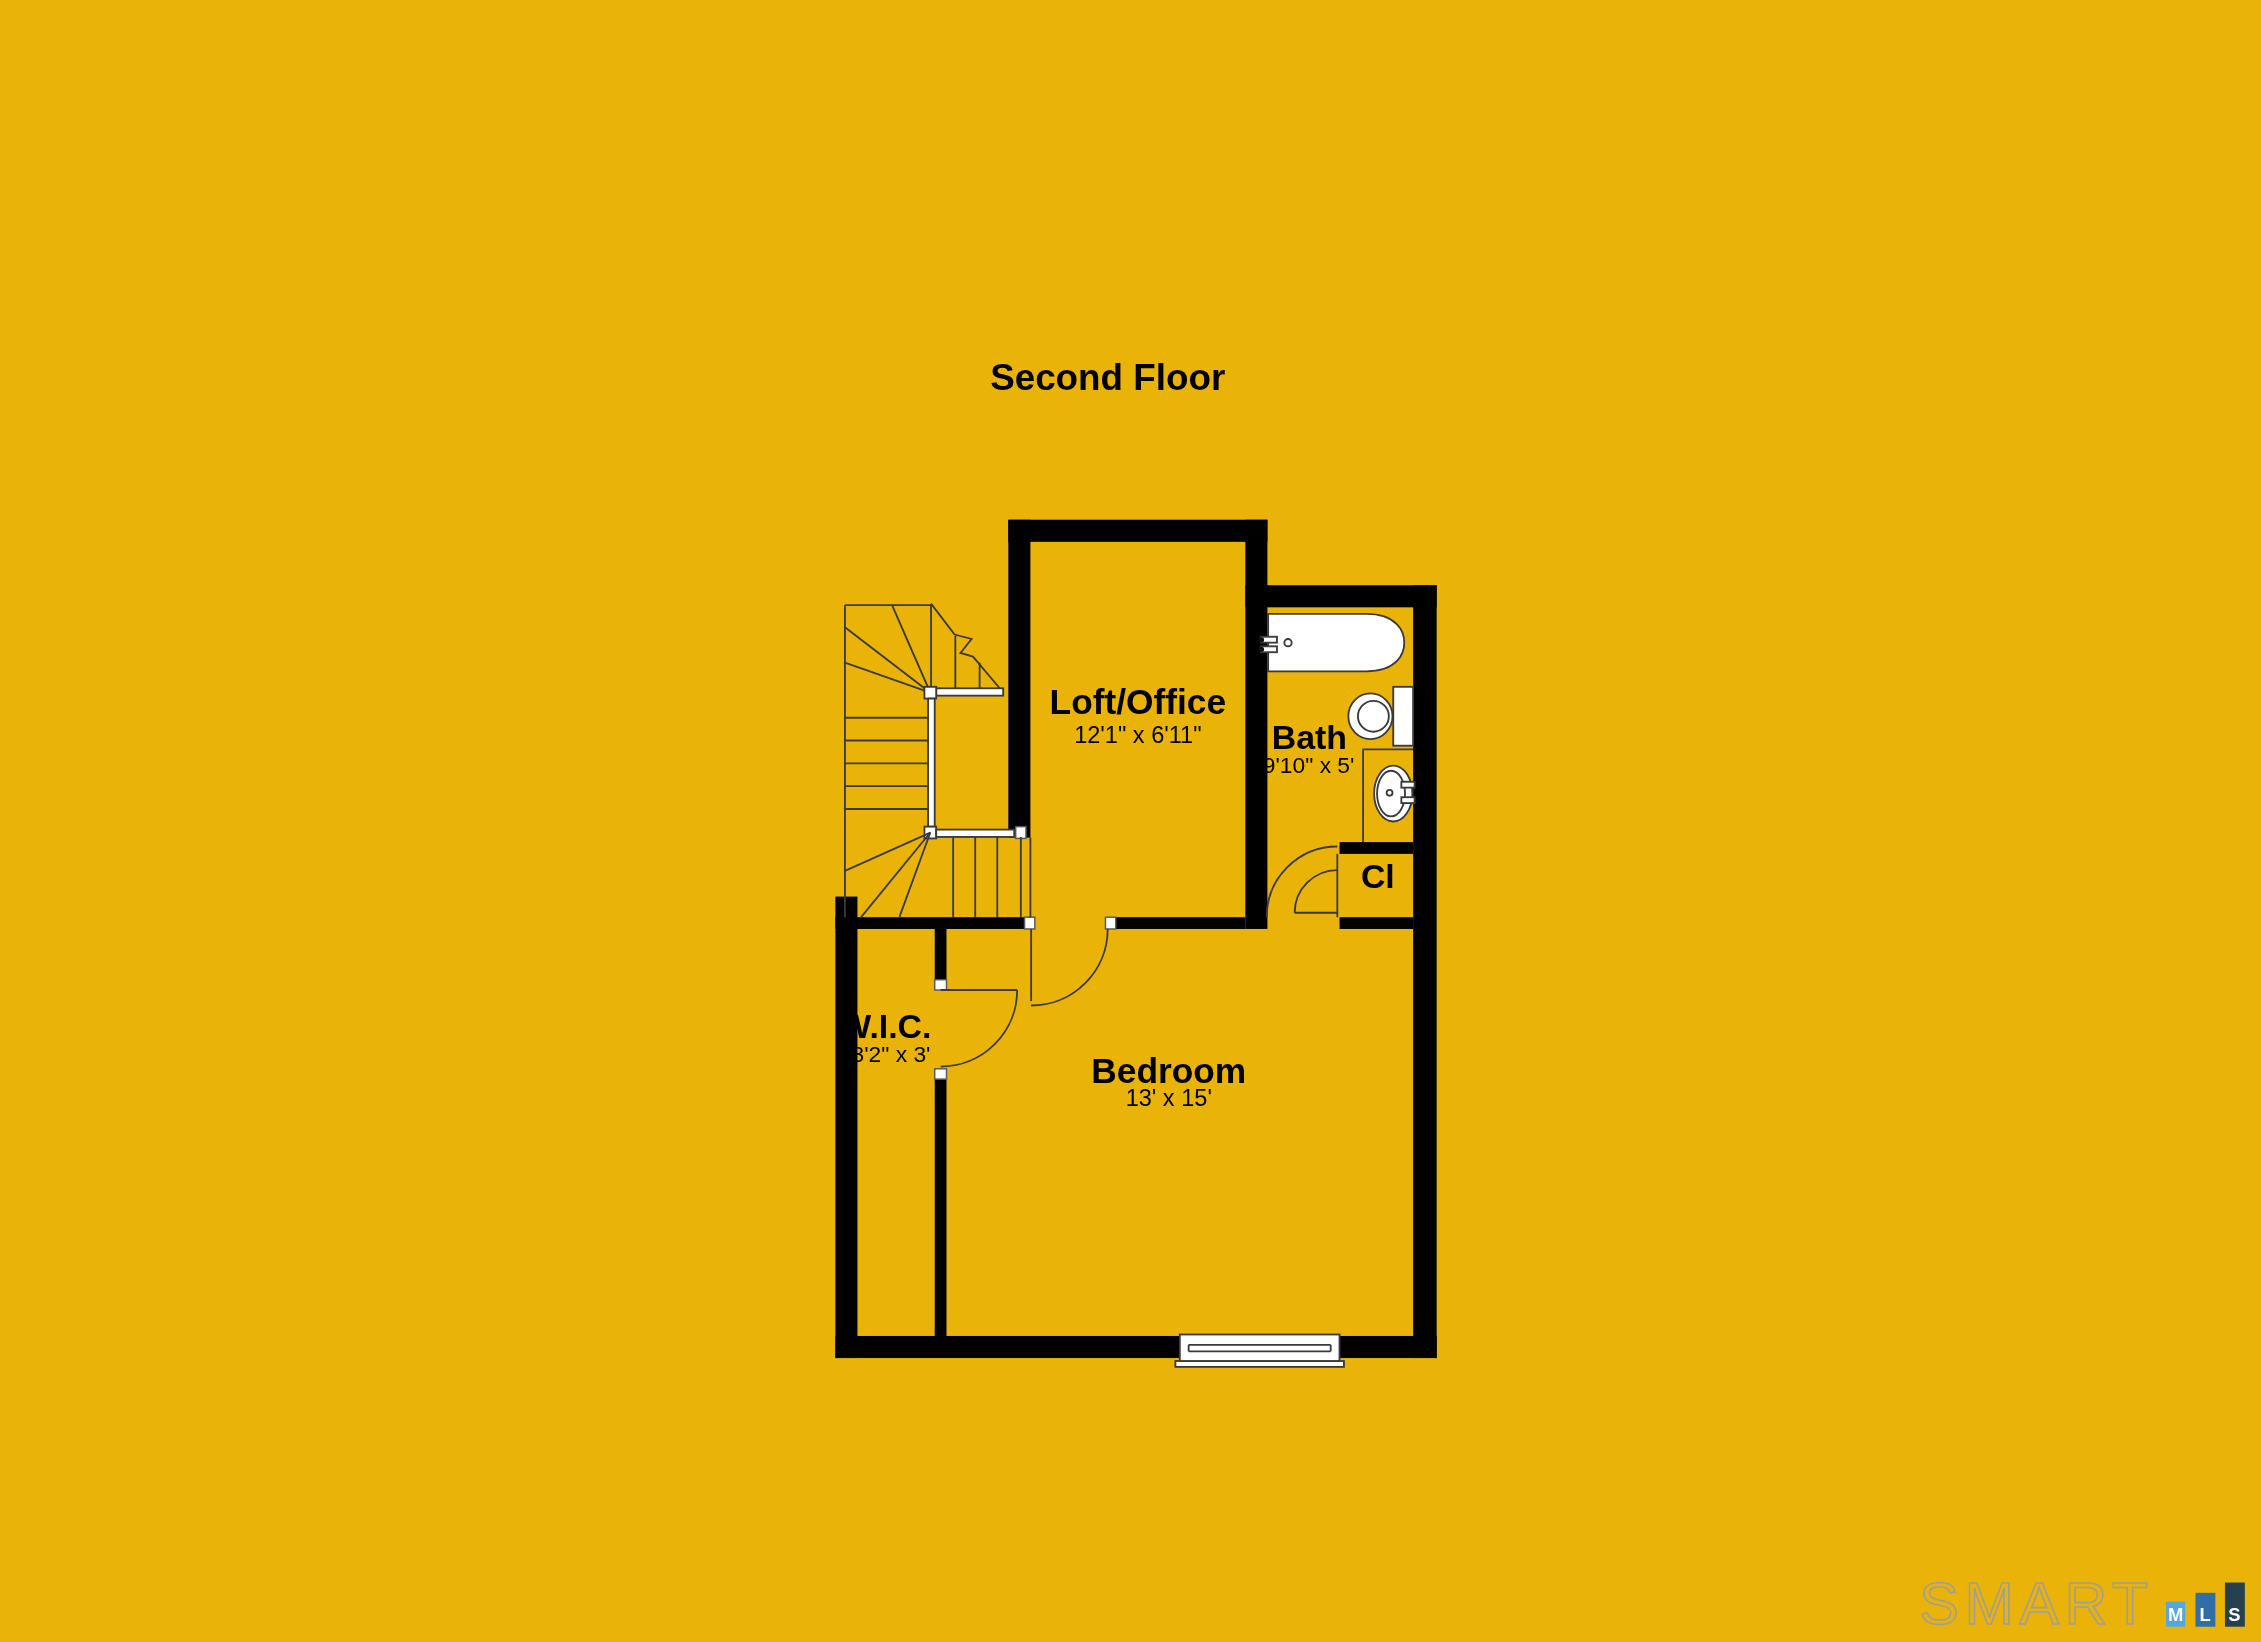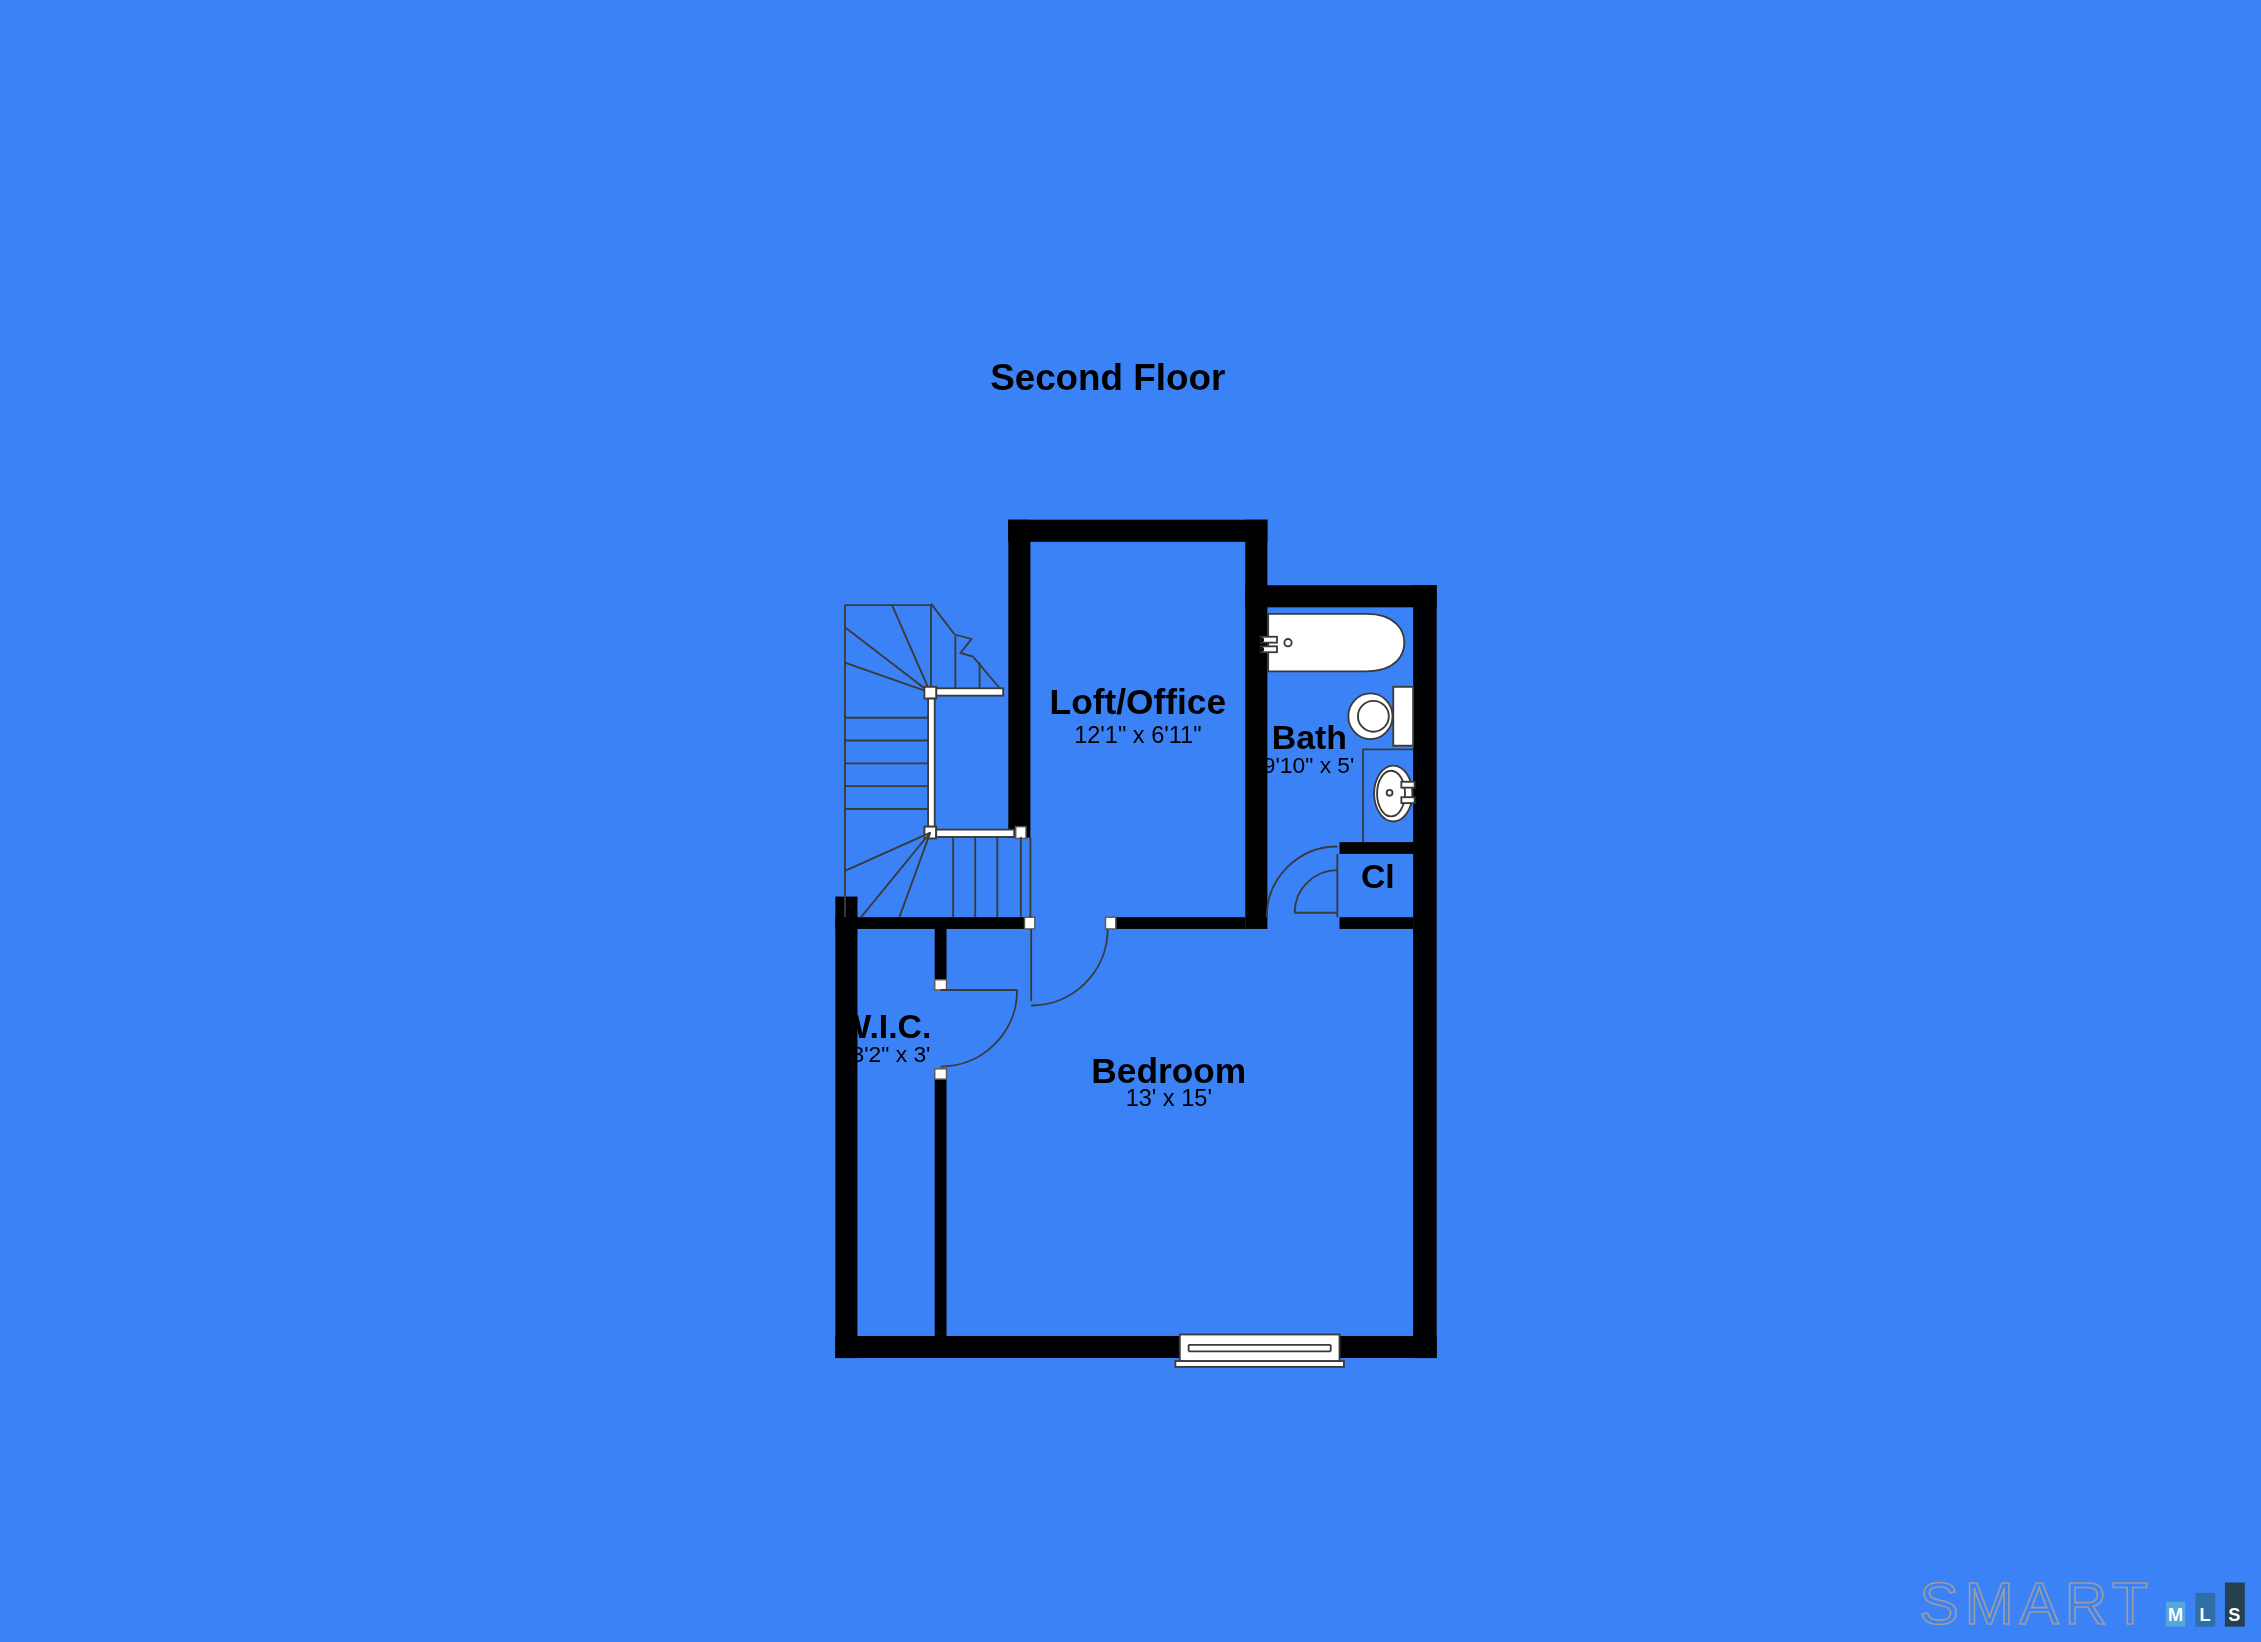--- a/index.html
+++ b/index.html
@@ -1,16 +1,16 @@
 <!DOCTYPE html>
 <html style="font-size:11.8px"><head>
 <meta charset="utf-8">
 <style>
   html,body{margin:0;padding:0;background:#ffffff;}
-  .canvas{position:relative;width:2261px;height:1643px;background:#3b82f6;overflow:hidden;}
+  .canvas{position:relative;width:2261px;height:1643px;background:#eab308;overflow:hidden;}
   svg{display:block;width:2261px;height:1643px;}
   text{font-family:"Liberation Sans","DejaVu Sans",sans-serif;fill:#000000;}
   .room-name{font-weight:bold;font-size:46px;}
   .room-name.lg{font-size:48px;}
   .room-dims{font-size:32px;}
   .room-dims.sm{font-size:31px;}
   .plan-title{font-weight:bold;font-size:50px;}
   .thin{stroke:#3a3a3a;stroke-width:2.5;fill:none;}
   .thinfill{stroke:#3a3a3a;stroke-width:2.5;fill:#ffffff;}
   .jamb{stroke:#5a5a5a;stroke-width:2;fill:#ffffff;}

